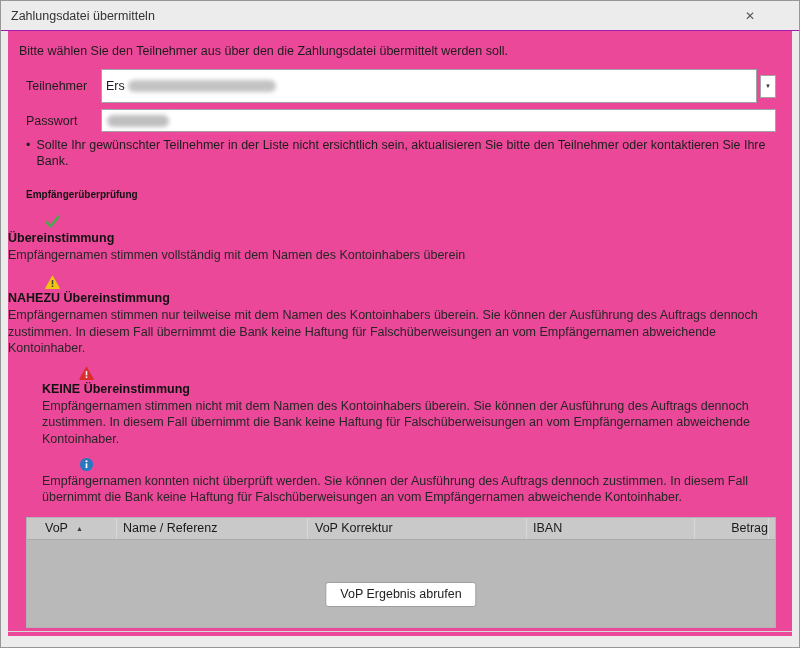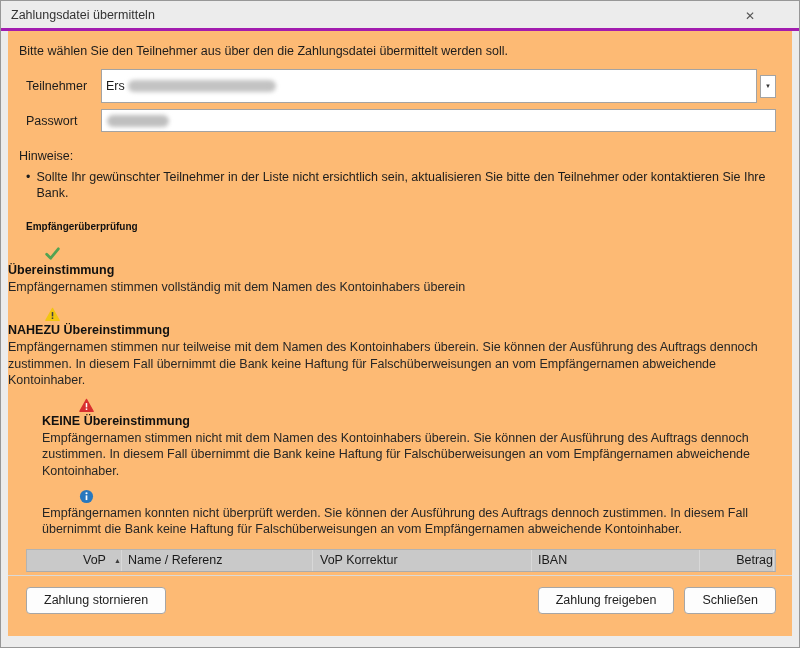--- a/index.html
+++ b/index.html
@@ -3,26 +3,26 @@
 <meta charset="utf-8">
 <style>
   html,body { margin:0; padding:0; background:#fff; }
   .dialog {
     position:relative; width:800px; height:648px; box-sizing:border-box;
     background:#ececec; border:1px solid #979797; overflow:hidden;
     font-family:"Liberation Sans","DejaVu Sans",sans-serif; color:#1c1c1c;
   }
   .titlebar { position:absolute; top:0; left:0; right:0; height:30px;
     display:flex; align-items:center; padding:0 10px; box-sizing:border-box;
-    border-bottom:3px solid #a21caf; }
+    border-bottom:1px solid #a21caf; }
   .titlebar-text { font-size:12.5px; color:#333; }
   .close-btn { position:absolute; left:738px; top:4px; width:22px; height:22px;
     display:flex; align-items:center; justify-content:center; font-size:12px; color:#555; }
   .panel { position:absolute; left:7px; right:7px; top:30px; bottom:11px;
-    background:#fdba74; overflow:hidden; }
+    background:#ec4899; overflow:hidden; }
   .intro { margin:13px 16px 0 11px; font-size:12.5px; line-height:15px; }
   .form-row { display:flex; align-items:center; margin:10px 16px 0 18px; }
   .form-row + .form-row { margin-top:6px; }
   .form-label { width:75px; font-size:12.5px; flex:none; }
   .combo { flex:1; display:flex; align-items:center; }
   .combo-field { flex:1; height:23px; box-sizing:border-box; border:1px solid #a3a3a3;
     background:#fff; display:flex; align-items:center; padding:16px 4px; font-size:12.5px; }
   .combo-btn { width:16px; height:23px; box-sizing:border-box; border:1px solid #a3a3a3;
     margin-left:3px; background:#fff; display:flex; align-items:center; justify-content:center;
     font-size:6px; color:#333; flex:none; }
@@ -42,21 +42,21 @@
     display:flex; justify-content:center; align-items:flex-start; padding-top:1px; }
   .status-text { flex:1; font-size:12.5px; }
   .status-title { font-weight:bold; line-height:16px; color:#111; }
   .status-desc { line-height:16.3px; margin-top:1px; color:#262626; }
   .vop-table { margin:11px 16px 0 18px; }
   .thead { display:flex; height:23px; box-sizing:border-box; background:#c9c9c9;
     border:1px solid #b3b3b3; border-bottom-color:#ababab; font-size:12.5px;
     align-items:stretch; color:#1a1a1a; }
   .th { display:flex; align-items:center; box-sizing:border-box;
     border-right:1px solid #d8d8d8; overflow:hidden; white-space:nowrap; }
-  .th.c0 { width:57px; padding-left:18px;margin-left:38px; }
+  .th.c0 { width:90px; padding-left:18px; }
   .th.c1 { width:191px; padding-left:6px; }
   .th.c2 { width:219px; padding-left:7px; }
   .th.c3 { width:168px; padding-left:6px; }
   .th.c4 { width:74px; justify-content:flex-end; padding-right:0; }
   .th.filler { flex:1; border-right:none; }
   .sort-arrow { font-size:7px; color:#3c3c3c; margin-left:8px; }
   .tbody { height:88px; box-sizing:border-box; background:#b9b9b9;
     border:1px solid #b3b3b3; border-top:none; position:relative; }
   .vop-fetch-btn { position:absolute; left:50%; transform:translateX(-50%); top:42px;
     height:25px; box-sizing:border-box; padding:0 14px; background:#fff;
@@ -97,21 +97,20 @@
       </div>
     </div>
 
     <div class="form-row">
       <span class="form-label">Passwort</span>
       <div class="input-field">
         <span class="redact redact-p"></span>
       </div>
     </div>
 
-    <div class="hinweise-label">Hinweise:</div>
     <div class="bullet-row">
       <span class="bullet-glyph">•</span>
       <span>Sollte Ihr gewünschter Teilnehmer in der Liste nicht ersichtlich sein, aktualisieren Sie bitte den Teilnehmer oder kontaktieren Sie Ihre Bank.</span>
     </div>
 
     <div class="section-heading">Empfängerüberprüfung</div>
 
     <div class="status-item first">
       <div class="status-icon-box">
         <svg width="17" height="17" viewBox="0 0 16 16">
@@ -178,20 +177,23 @@
           <span>VoP Korrektur</span>
         </div>
         <div class="th c3">
           <span>IBAN</span>
         </div>
         <div class="th c4">
           <span>Betrag</span>
         </div>
         <div class="th filler"></div>
       </div>
+      <div class="tbody">
+        <div class="vop-fetch-btn">VoP Ergebnis abrufen</div>
+      </div>
     </div>
 
     <div class="sep"></div>
 
     <div class="footer-row">
       <div class="btn">Zahlung stornieren</div>
       <div class="spacer"></div>
       <div class="btn">Zahlung freigeben</div>
       <div class="btn">Schließen</div>
     </div>

